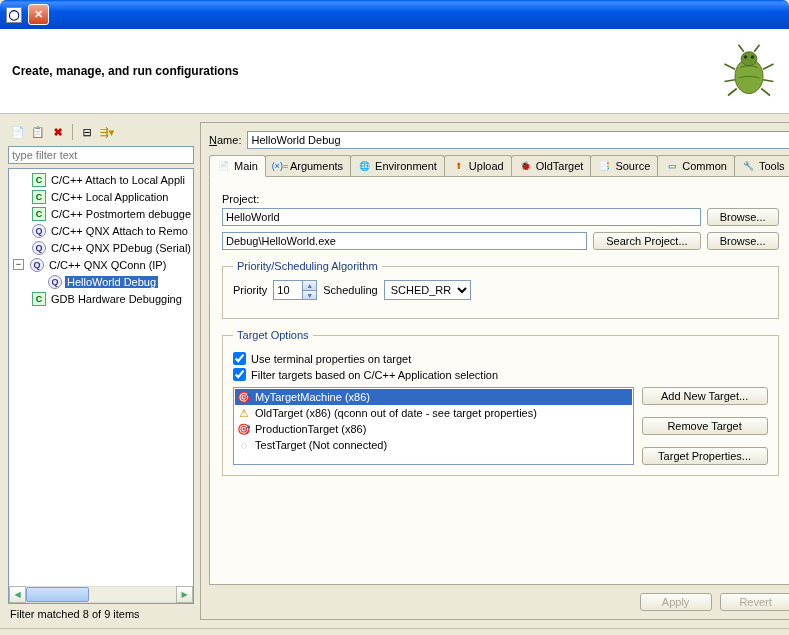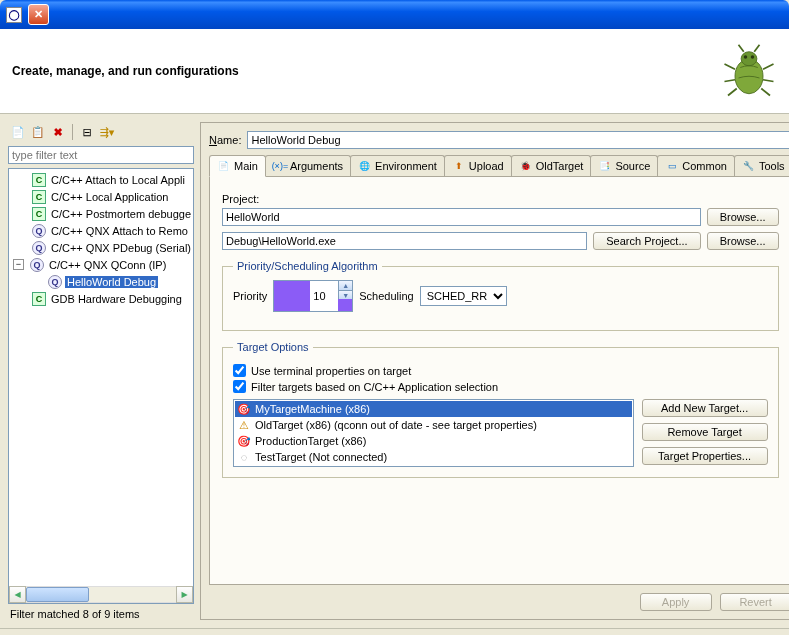--- a/index.html
+++ b/index.html
@@ -62,36 +62,36 @@
 .form-label { display: block; margin: 4px 0 3px; }
 .row-inline { display: flex; gap: 6px; align-items: center; margin-bottom: 6px; }
 .text-input { padding: 2px 3px; border: 1px solid #7f9db9; background: #fff; }
 .text-input.full { flex: 1; }
 .btn { padding: 2px 12px; border: 1px solid #aca899; background: linear-gradient(#fdfdfa, #ece9d8); cursor: pointer; border-radius: 3px; min-width: 72px; }
 .btn.dis { color: #aca899; }
 
 
 fieldset { border: 1px solid #c4c2a8; margin-top: 10px; padding: 8px 10px 10px; }
 legend { color: #1a3e8a; padding: 0 4px; }
-.spin { display: inline-flex; border: 1px solid #7f9db9; background: #8b5cf6; height: 32px; padding-left: 36px; }
+.spin { display: inline-flex; border: 1px solid #7f9db9; background: #8b5cf6; height: 20px; }
 .spin input { border: none; width: 28px; text-align: left; padding: 1px 3px; outline: none; }
 .spin .spins { display: flex; flex-direction: column; }
 .spin .spins span { width: 14px; height: 9px; background: linear-gradient(#eef4ff,#c7dbf5); border-left: 1px solid #7f9db9; display: flex; align-items: center; justify-content: center; font-size: 7px; cursor: pointer; color: #5577aa; }
 .spin .spins span + span { border-top: 1px solid #7f9db9; }
 select { border: 1px solid #7f9db9; background: #fff; padding: 1px 2px; height: 20px; }
 .chk { display: flex; align-items: center; gap: 5px; margin: 3px 0; }
 .chk input { width: 13px; height: 13px; }
 
 
 .target-container { display: flex; gap: 8px; margin-top: 6px; }
 .target-list { flex: 1; border: 1px solid #7f9db9; background: #fff; padding: 1px; }
 .target-row { display: flex; align-items: center; gap: 4px; padding: 1px 2px; cursor: pointer; }
 .target-row.sel { background: #316ac5; color: #fff; }
 .target-icon { width: 14px; height: 14px; display: inline-flex; align-items: center; justify-content: center; }
-.target-btns { display: flex; flex-direction: column; gap: 6px; }
+.target-btns { display: flex; flex-direction: column; gap: 12px; }
 .target-btns .btn { min-width: 126px; text-align: center; }
 
 
 .apply-row { display: flex; justify-content: flex-end; gap: 8px; padding: 8px 0 0; }
 
 
 .footer { display: flex; align-items: center; padding: 10px 12px; border-top: 1px solid #c0c0b0; }
 .footer-spacer { flex: 1; }
 
 .underline-key { text-decoration: underline; }

